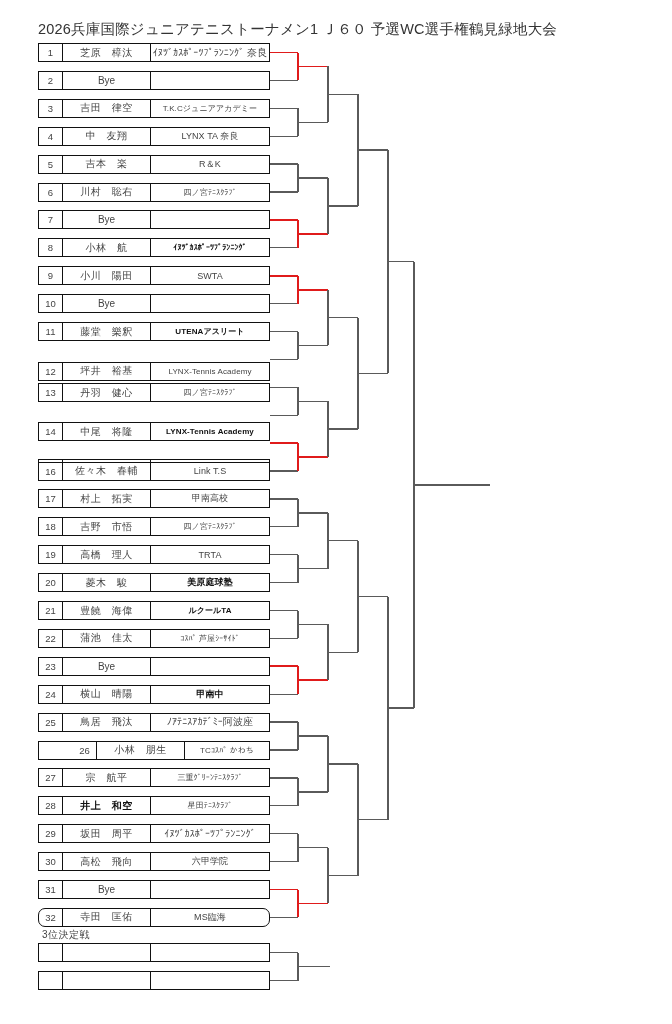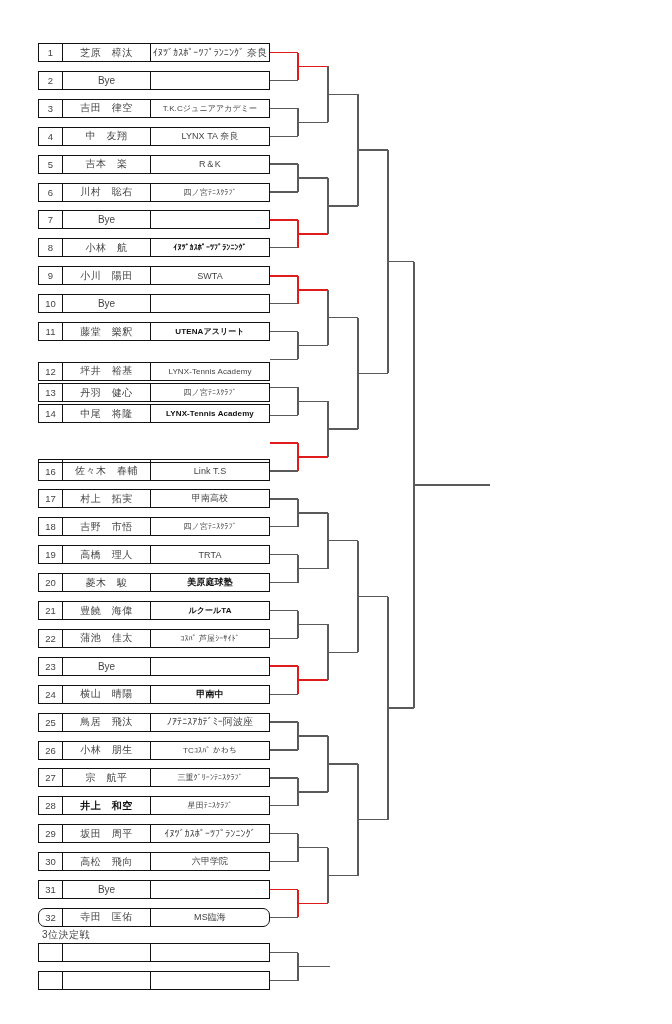--- a/index.html
+++ b/index.html
@@ -48,20 +48,21 @@
     position:absolute;left:42px;top:928px;font-size:10px;color:#444;
     letter-spacing:.5px;white-space:nowrap;
   }
   .row.empty .c-seed{color:transparent;}
 </style>
 </head>
 <body>
 
 <div class="page">
 
+  <div class="title">2026兵庫国際ジュニアテニストーナメン1 Ｊ６０ 予選WC選手権鶴見緑地大会</div>
 
   <div id="rows-layer">
       <div class="row" style="top: 43px;">
         <div class="cell c-seed">1</div>
         <div class="cell c-name">芝原　樟汰</div>
         <div class="cell c-club tiny">ｲﾇﾂﾞｶｽﾎﾟｰﾂﾌﾟﾗﾝﾆﾝｸﾞ 奈良</div>
       </div>
       <div class="row" style="top: 70.9px;">
         <div class="cell c-seed">2</div>
         <div class="cell c-name bye">Bye</div>
@@ -115,21 +116,21 @@
       <div class="row" style="top: 349.9px; margin-top: 12px;">
         <div class="cell c-seed">12</div>
         <div class="cell c-name">坪井　裕基</div>
         <div class="cell c-club small">LYNX-Tennis Academy</div>
       </div>
       <div class="row" style="top: 383px;">
         <div class="cell c-seed">13</div>
         <div class="cell c-name">丹羽　健心</div>
         <div class="cell c-club small">四ノ宮ﾃﾆｽｸﾗﾌﾞ</div>
       </div>
-      <div class="row" style="top: 404px;">
+      <div class="row" style="top: 422px;">
         <div class="cell c-seed">14</div>
         <div class="cell c-name">中尾　将隆</div>
         <div class="cell c-club small bold">LYNX-Tennis Academy</div>
       </div>
       <div class="row" style="top: 459px;">
         <div class="cell c-seed">15</div>
         <div class="cell c-name bye">Bye</div>
         <div class="cell c-club"></div>
       </div>
       <div class="row" style="top: 461.5px;">
@@ -175,21 +176,21 @@
       <div class="row" style="top: 684.7px;">
         <div class="cell c-seed">24</div>
         <div class="cell c-name">横山　晴陽</div>
         <div class="cell c-club bold">甲南中</div>
       </div>
       <div class="row" style="top: 712.6px;">
         <div class="cell c-seed">25</div>
         <div class="cell c-name">鳥居　飛汰</div>
         <div class="cell c-club tiny">ﾉｱﾃﾆｽｱｶﾃﾞﾐｰ阿波座</div>
       </div>
-      <div class="row" style="top: 740.5px;">
+      <div class="row" style="top: 740.5px; padding-left: 34px;">
         <div class="cell c-seed">26</div>
         <div class="cell c-name">小林　朋生</div>
         <div class="cell c-club small">TCｺｽﾊﾟ かわち</div>
       </div>
       <div class="row" style="top: 768.4px;">
         <div class="cell c-seed">27</div>
         <div class="cell c-name">宗　航平</div>
         <div class="cell c-club small">三重ｸﾞﾘｰﾝﾃﾆｽｸﾗﾌﾞ</div>
       </div>
       <div class="row" style="top: 796.3px;">

